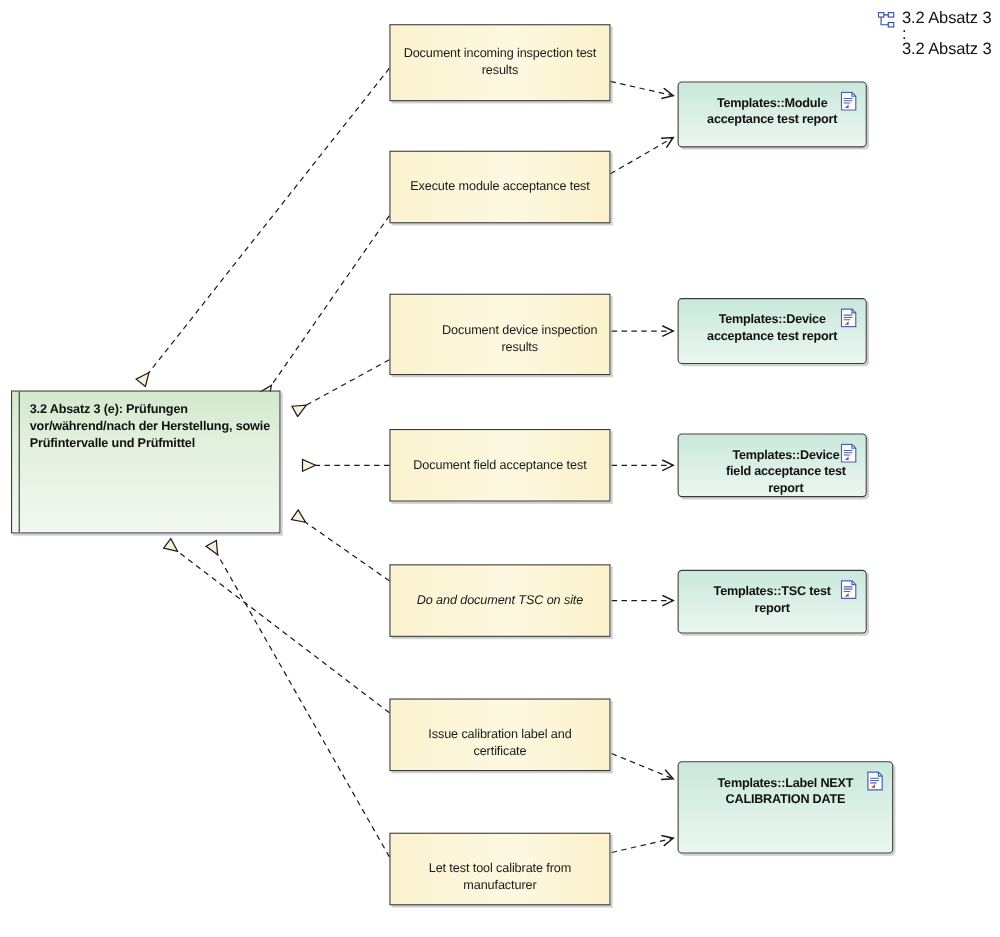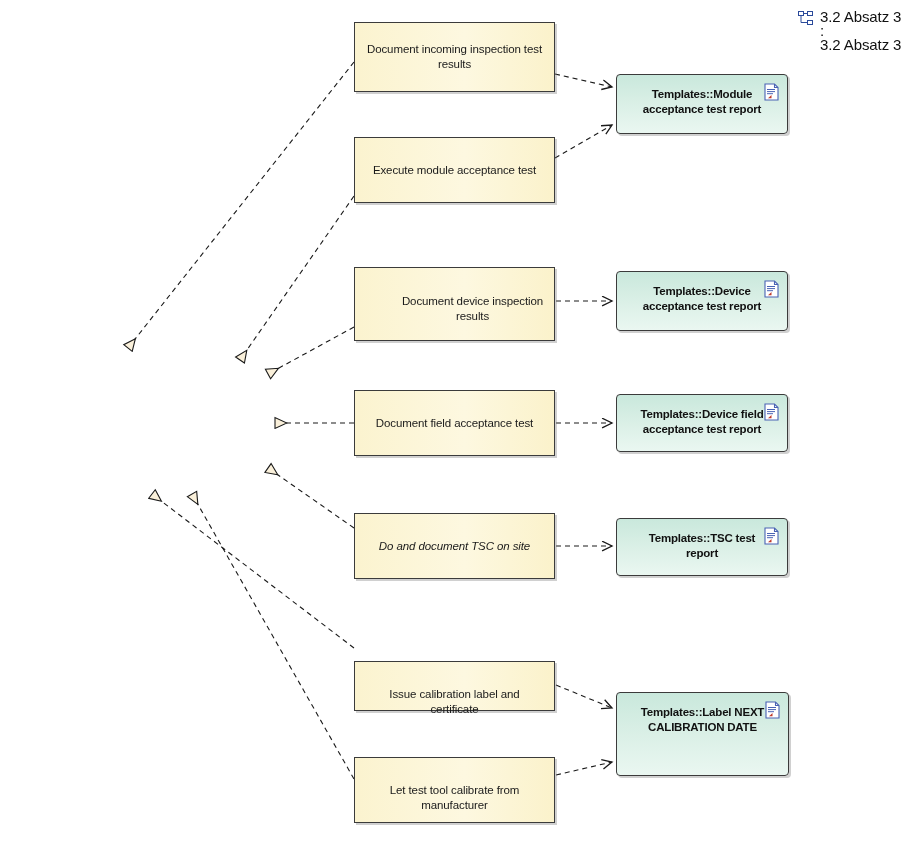--- a/index.html
+++ b/index.html
@@ -164,38 +164,42 @@
     <svg class="dl-icon" viewBox="0 0 16 16">
       <rect x="0.5" y="0.5" width="5" height="4" fill="#ffffff" stroke="#2b4a9b" stroke-width="1"></rect>
       <rect x="9.5" y="0.5" width="5" height="4" fill="#ffffff" stroke="#2b4a9b" stroke-width="1"></rect>
       <rect x="9.5" y="9.5" width="5" height="4" fill="#ffffff" stroke="#2b4a9b" stroke-width="1"></rect>
       <path d="M 3,4.5 L 3,11.5 L 9.5,11.5 M 5.5,2.5 L 9.5,2.5" fill="none" stroke="#2b4a9b" stroke-width="1"></path>
     </svg>
     <span class="dl-text">3.2 Absatz 3 :
 3.2 Absatz 3</span>
   </div>
 
+  <div class="requirement" id="requirement-block" style="left: 10px; top: 355px; width: 245px; height: 130px;">
+    <span class="inner-rule"></span>
+    <span class="req-text">3.2 Absatz 3 (e): Prüfungen vor/während/nach der Herstellung, sowie Prüfintervalle und Prüfmittel</span>
+  </div>
 
   <div id="activities">
       <div class="activity" style="left: 354px; top: 22px; width: 201px; height: 70px;">
         <span class="act-text" style="margin-top: 19px;">Document incoming inspection test results</span>
       </div>
       <div class="activity" style="left: 354px; top: 137px; width: 201px; height: 66px;">
         <span class="act-text" style="margin-top: 25px;">Execute module acceptance test</span>
       </div>
       <div class="activity" style="left: 354px; top: 267px; width: 201px; height: 74px; padding-left: 36px;">
         <span class="act-text" style="margin-top: 26px;">Document device inspection results</span>
       </div>
       <div class="activity" style="left: 354px; top: 390px; width: 201px; height: 66px;">
         <span class="act-text" style="margin-top: 25px;">Document field acceptance test</span>
       </div>
       <div class="activity" style="left: 354px; top: 513px; width: 201px; height: 66px; font-style: italic;">
         <span class="act-text" style="margin-top: 25px;">Do and document TSC on site</span>
       </div>
-      <div class="activity" style="left: 354px; top: 661px; width: 201px; height: 50px;">
+      <div class="activity" style="left: 354px; top: 635px; width: 201px; height: 66px;">
         <span class="act-text" style="margin-top: 25px;">Issue calibration label and certificate</span>
       </div>
       <div class="activity" style="left: 354px; top: 757px; width: 201px; height: 66px;">
         <span class="act-text" style="margin-top: 25px;">Let test tool calibrate from manufacturer</span>
       </div>
     </div>
 
   <div id="artifacts">
       <div class="artifact" style="left: 616px; top: 74px; width: 172px; height: 60px;">
         <span class="art-text" style="margin-top: 12px;">Templates::Module acceptance test report</span>
@@ -216,21 +220,21 @@
           <path d="M 1,1 L 10.5,1 L 14,4.5 L 14,17 L 1,17 Z" fill="#ffffff" stroke="#4a63b4" stroke-width="1.1"></path>
           <path d="M 10.5,1 L 10.5,4.5 L 14,4.5" fill="none" stroke="#4a63b4" stroke-width="1.1"></path>
           <g stroke="#4a63b4" stroke-width="1">
             <path d="M 3,6.5 H 11"></path>
             <path d="M 3,8.6 H 11"></path>
             <path d="M 3,10.7 H 9"></path>
           </g>
           <path d="M 4,15.2 L 7.5,12 L 7.5,15.2 Z" fill="#c0392b"></path>
         </svg>
       </div>
-      <div class="artifact" style="left: 616px; top: 394px; width: 172px; height: 58px;">
+      <div class="artifact" style="left: 616px; top: 394px; width: 172px; height: 58px; padding-left: 25px;">
         <span class="art-text" style="margin-top: 12px;">Templates::Device field acceptance test report</span>
         <svg class="doc-icon" viewBox="0 0 15 18">
           <path d="M 1,1 L 10.5,1 L 14,4.5 L 14,17 L 1,17 Z" fill="#ffffff" stroke="#4a63b4" stroke-width="1.1"></path>
           <path d="M 10.5,1 L 10.5,4.5 L 14,4.5" fill="none" stroke="#4a63b4" stroke-width="1.1"></path>
           <g stroke="#4a63b4" stroke-width="1">
             <path d="M 3,6.5 H 11"></path>
             <path d="M 3,8.6 H 11"></path>
             <path d="M 3,10.7 H 9"></path>
           </g>
           <path d="M 4,15.2 L 7.5,12 L 7.5,15.2 Z" fill="#c0392b"></path>
@@ -242,21 +246,21 @@
           <path d="M 1,1 L 10.5,1 L 14,4.5 L 14,17 L 1,17 Z" fill="#ffffff" stroke="#4a63b4" stroke-width="1.1"></path>
           <path d="M 10.5,1 L 10.5,4.5 L 14,4.5" fill="none" stroke="#4a63b4" stroke-width="1.1"></path>
           <g stroke="#4a63b4" stroke-width="1">
             <path d="M 3,6.5 H 11"></path>
             <path d="M 3,8.6 H 11"></path>
             <path d="M 3,10.7 H 9"></path>
           </g>
           <path d="M 4,15.2 L 7.5,12 L 7.5,15.2 Z" fill="#c0392b"></path>
         </svg>
       </div>
-      <div class="artifact" style="left: 616px; top: 692px; width: 173px; height: 84px;">
+      <div class="artifact" style="left: 616px; top: 692px; width: 196px; height: 84px;">
         <span class="art-text" style="margin-top: 12px;">Templates::Label NEXT CALIBRATION DATE</span>
         <svg class="doc-icon" viewBox="0 0 15 18">
           <path d="M 1,1 L 10.5,1 L 14,4.5 L 14,17 L 1,17 Z" fill="#ffffff" stroke="#4a63b4" stroke-width="1.1"></path>
           <path d="M 10.5,1 L 10.5,4.5 L 14,4.5" fill="none" stroke="#4a63b4" stroke-width="1.1"></path>
           <g stroke="#4a63b4" stroke-width="1">
             <path d="M 3,6.5 H 11"></path>
             <path d="M 3,8.6 H 11"></path>
             <path d="M 3,10.7 H 9"></path>
           </g>
           <path d="M 4,15.2 L 7.5,12 L 7.5,15.2 Z" fill="#c0392b"></path>

